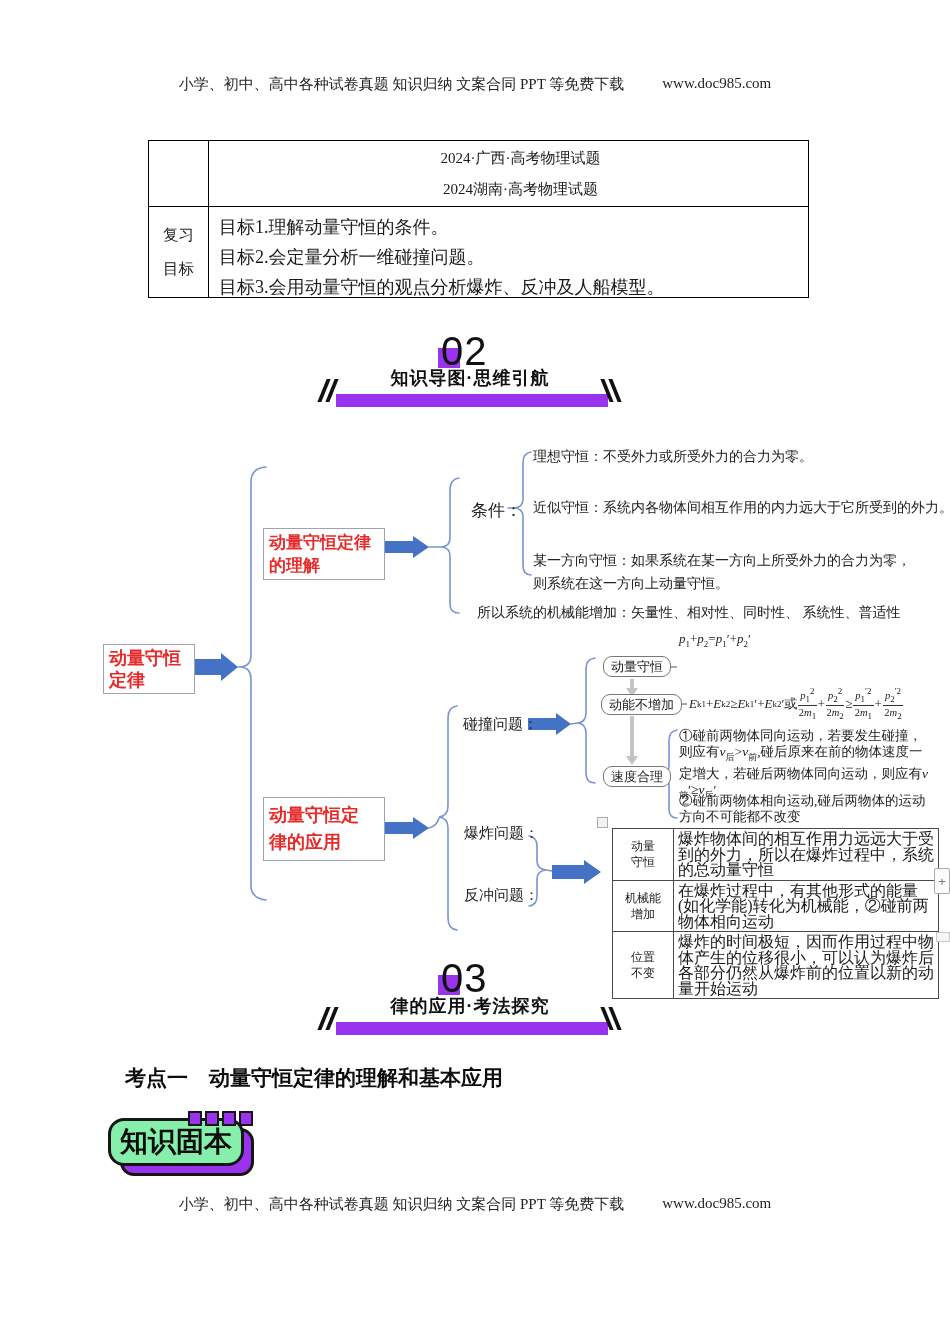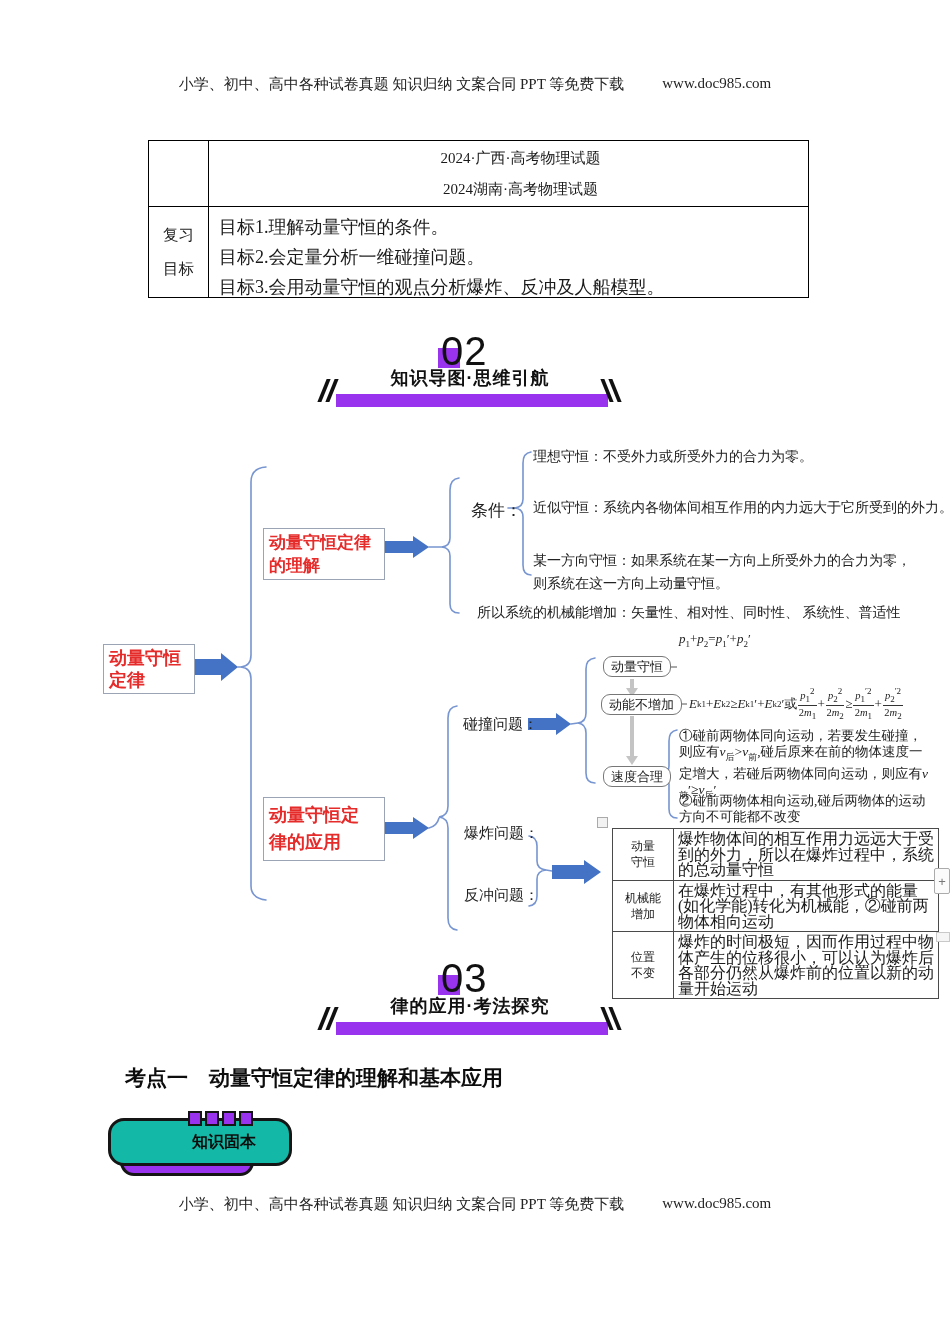--- a/index.html
+++ b/index.html
@@ -50,21 +50,21 @@
   .xtable .r0{border-top:none;}
   .xk{border-right:1px solid #4a4a4a;align-items:center;text-align:center;font-size:12px;line-height:16px;min-height:34px;padding:1px 0;}
   .xv{font-size:16px;line-height:15.5px;padding:2px 4px;}
   .plusbtn{left:934px;top:868px;width:14px;height:24px;border:1px solid #ababab;border-radius:2px;background:#fbfbfb;color:#777;font-size:13px;display:flex;align-items:center;justify-content:center;font-family:"Liberation Sans",sans-serif;}
   .thandle{left:597px;top:817px;width:9px;height:9px;border:1px solid #aaa;background:#f2f2f2;}
   .rhandle{left:936px;top:932px;width:12px;height:8px;border:1px solid #c9c9c9;background:#f5f5f5;}
   
   .kd-title{left:88px;top:1064px;font-family:"Liberation Sans",sans-serif;font-weight:bold;font-size:21px;color:#0d0d0d;white-space:nowrap;margin-left:37px;}
   .badge{left:108px;top:1110px;width:150px;height:62px;}
   .badge .back{position:absolute;left:12px;top:18px;width:128px;height:42px;background:var(--purple);border:3px solid #151515;border-radius:14px;}
-  .badge .front{position:absolute;left:0px;top:8px;width:130px;height:42px;background:#14b8a6;border:3px solid #151515;border-radius:16px;display:flex;align-items:center;justify-content:center;font-family:"Liberation Sans",sans-serif;font-weight:bold;font-size:16px;color:#0c0c0c;z-index:1;padding-left:48px;}
+  .badge .front{position:absolute;left:0px;top:8px;width:130px;height:42px;background:#86efac;border:3px solid #151515;border-radius:16px;display:flex;align-items:center;justify-content:center;font-family:"Liberation Sans",sans-serif;font-weight:bold;font-size:28px;color:#0c0c0c;z-index:1;}
   .badge .tab{position:absolute;top:1px;width:10px;height:11px;background:var(--purple);border:2.5px solid #151515;z-index:2;}
   :root{--purple:#9933ee;--red:#e62b2b;}
 </style>
 </head>
 <body>
 
 <div class="abs docline" style="top:75px;">
   <span>小学、初中、高中各种试卷真题  知识归纳  文案合同  PPT 等免费下载</span>
   <span>www.doc985.com</span>
 </div>

